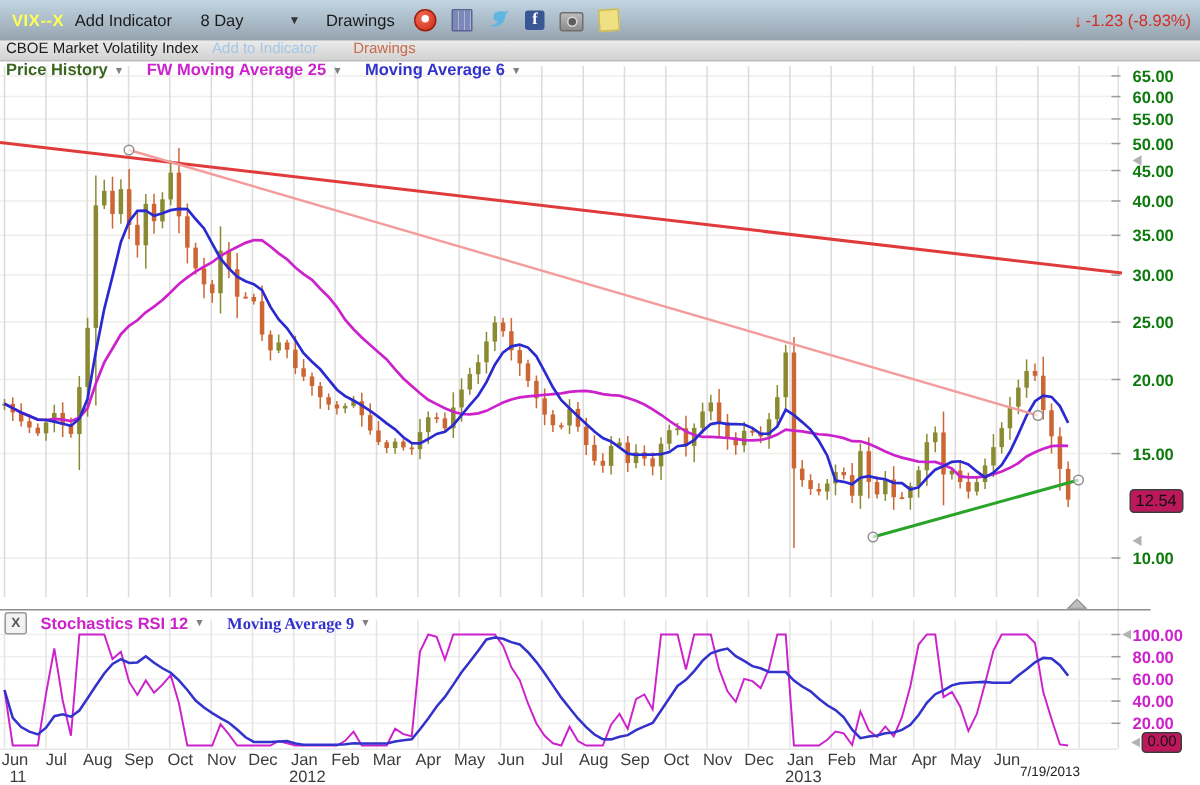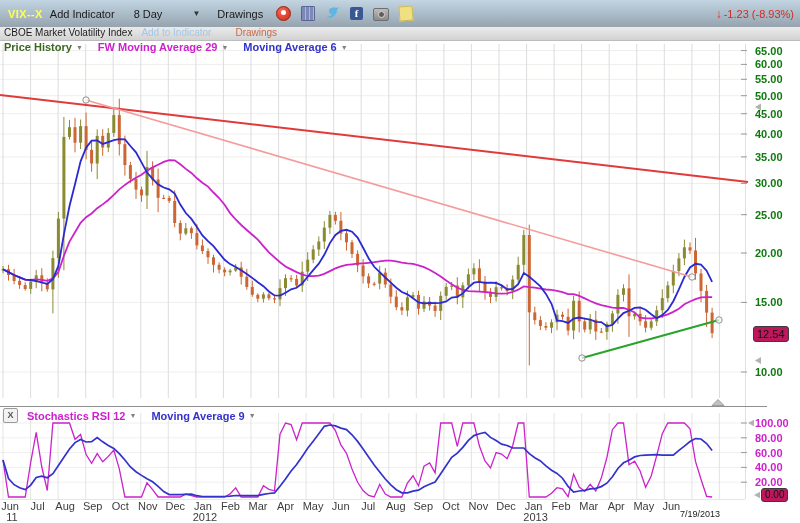--- a/index.html
+++ b/index.html
@@ -496,35 +496,35 @@
   <span class="sb-port" style="color: rgb(163, 199, 230);">Add to Indicator</span>
   <span class="sb-draw" style="color: rgb(200, 106, 74); margin-left: 24px;">Drawings</span>
 </div>
 
 <div class="hdr" id="price-hdr">
   <span class="grp">
     <span style="color: rgb(58, 102, 31);">Price History</span>
     <span class="caret">▼</span>
   </span>
   <span class="grp">
-    <span style="color: rgb(204, 34, 204);">FW Moving Average 29</span>
+    <span style="color: rgb(204, 34, 204);">FW Moving Average 25</span>
     <span class="caret">▼</span>
   </span>
   <span class="grp">
     <span style="color: rgb(51, 51, 204); text-align: right;">Moving Average 6</span>
     <span class="caret">▼</span>
   </span>
 </div>
 
 <div class="hdr" id="stoch-hdr">
   <span class="xbtn">X</span>
   <span class="grp">
     <span style="color: rgb(204, 34, 204);">Stochastics RSI 12</span>
     <span class="caret">▼</span>
   </span>
   <span class="grp">
-    <span style="color: rgb(51, 51, 204);">Moving Average 9</span>
+    <span style="color: rgb(51, 51, 204); font-family: Liberation Serif, serif;">Moving Average 9</span>
     <span class="caret">▼</span>
   </span>
 </div>
 
 <div class="vbox" id="price-box">12.54</div>
 <div class="vbox" id="stoch-box">0.00</div>
 
 </body></html>

